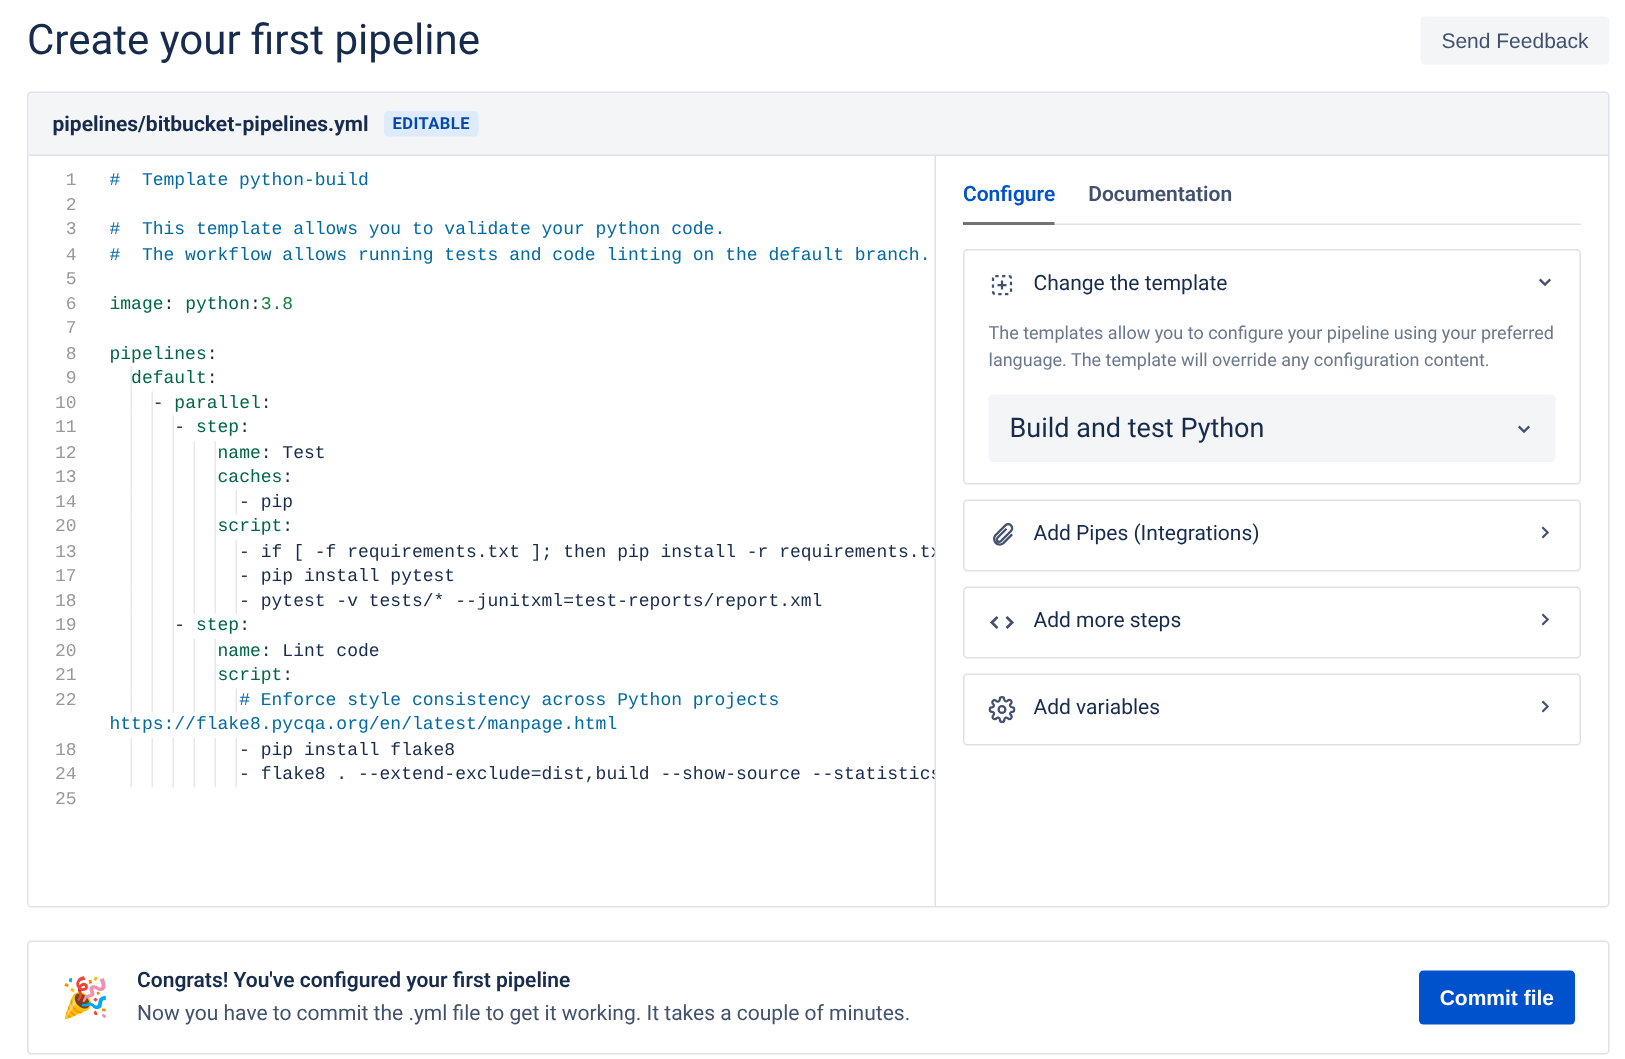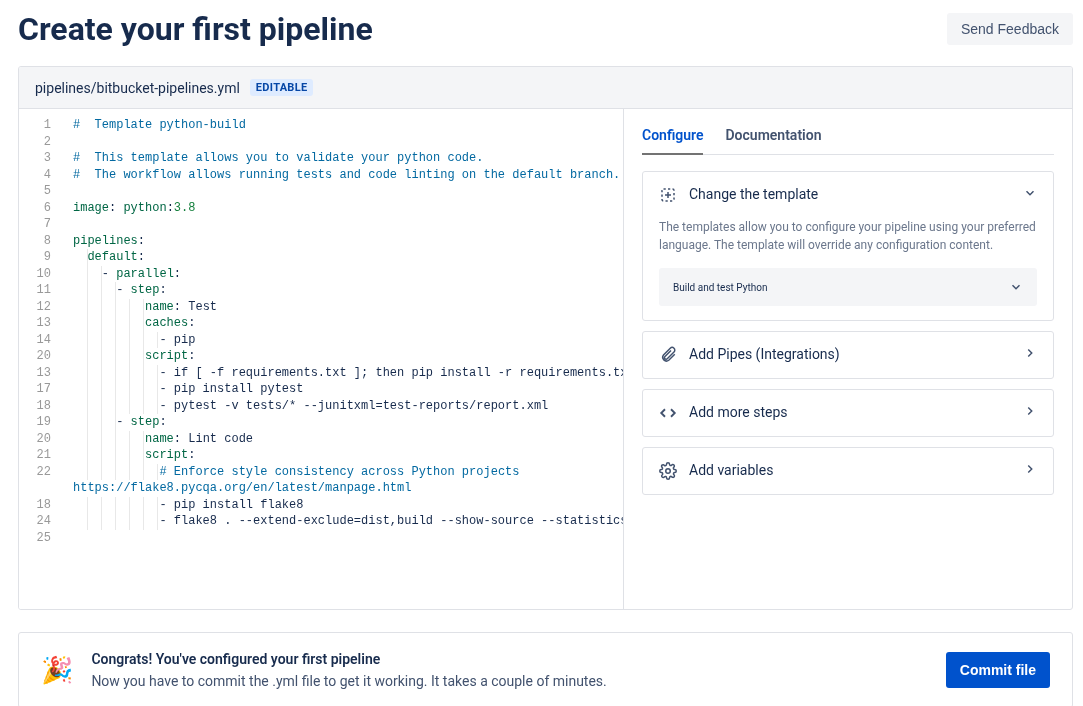--- a/index.html
+++ b/index.html
@@ -1,23 +1,23 @@
 <!DOCTYPE html>
 <html><head>
 <meta charset="utf-8">
 <style>
 *{box-sizing:border-box;margin:0;padding:0}
 body{font-family:-apple-system,BlinkMacSystemFont,"Segoe UI",Roboto,sans-serif;background:#fff;color:#172b4d;font-size:14px}
 .page{padding:10px 10px 10px 18px}
 .header{display:flex;justify-content:space-between;align-items:center;margin-bottom:18px}
-.header h1{font-size:32px;font-weight:700;color:#172b4d}
+.header h1{font-size:28px;font-weight:400;color:#172b4d}
 .feedback-btn{background:#f4f5f7;border:none;border-radius:3px;padding:8px 14px;font-size:14px;color:#42526e;cursor:pointer}
 .main-card{border:1px solid #dfe1e6;border-radius:3px;overflow:hidden}
 .file-header{display:flex;align-items:center;gap:10px;padding:12px 16px;background:#f4f5f7;border-bottom:1px solid #dfe1e6}
-.file-path{font-weight:400;color:#172b4d;font-size:14px}
+.file-path{font-weight:700;color:#172b4d;font-size:14px}
 .editable-badge{background:#deebff;color:#0747a6;font-size:11px;font-weight:700;padding:2px 6px;border-radius:3px;letter-spacing:0.3px}
 .content{display:flex}
 .editor{flex:1;border-right:1px solid #dfe1e6;display:flex;font-family:"SFMono-Regular",Consolas,"Liberation Mono",Menlo,monospace;font-size:12px;line-height:16.5px;min-height:500px;overflow:hidden}
 .gutter{background:#fff;color:#999;text-align:right;padding:8px 8px 8px 0;user-select:none;min-width:50px}
 .gutter .ln{padding-right:10px}
 .code{padding:8px 0;white-space:pre;color:#172b4d;flex:1}
 .code .line{padding-left:4px;position:relative}
 .c-comment{color:#0369a1}
 .c-key{color:#006644}
 .c-num{color:#15803d}
@@ -27,21 +27,21 @@
 .tab{padding:0 0 10px 0;font-weight:600;color:#42526e;cursor:pointer;font-size:14px}
 .tab.active{color:#0052cc;border-bottom:2px solid #737373;margin-bottom:-1px}
 .panel-section{border:1px solid #dfe1e6;border-radius:3px;margin-bottom:10px}
 .panel-header{display:flex;gap:12px;padding:14px 16px;cursor:pointer}
 .panel-header .icon{width:18px;height:18px;display:flex;align-items:center;justify-content:center;color:#42526e;flex-shrink:0}
 .panel-header .label{flex:1;color:#172b4d;font-size:14px}
 .panel-header .chev{color:#42526e}
 .panel-body{padding:0 16px 14px 16px}
 .panel-desc{font-size:12px;color:#6b778c;line-height:1.5;margin-bottom:14px}
 .template-select{display:flex;justify-content:space-between;align-items:center;background:#f4f5f7;border-radius:3px;padding:12px 14px;cursor:pointer}
-.template-select .val{color:#172b4d;font-size:10px}
+.template-select .val{color:#172b4d;font-size:18px}
 .footer-card{border:1px solid #dfe1e6;border-radius:3px;margin-top:22px;padding:18px 22px;display:flex;align-items:center;gap:18px}
 .confetti{font-size:26px}
 .footer-text{flex:1}
 .footer-text .title{font-weight:600;color:#172b4d;margin-bottom:6px;font-size:14px}
 .footer-text .sub{color:#42526e;font-size:14px}
 .commit-btn{background:#0052cc;color:#fff;border:none;border-radius:3px;padding:10px 14px;font-weight:600;font-size:14px;cursor:pointer}
 svg{display:block}
 </style>
 </head>
 <body>

